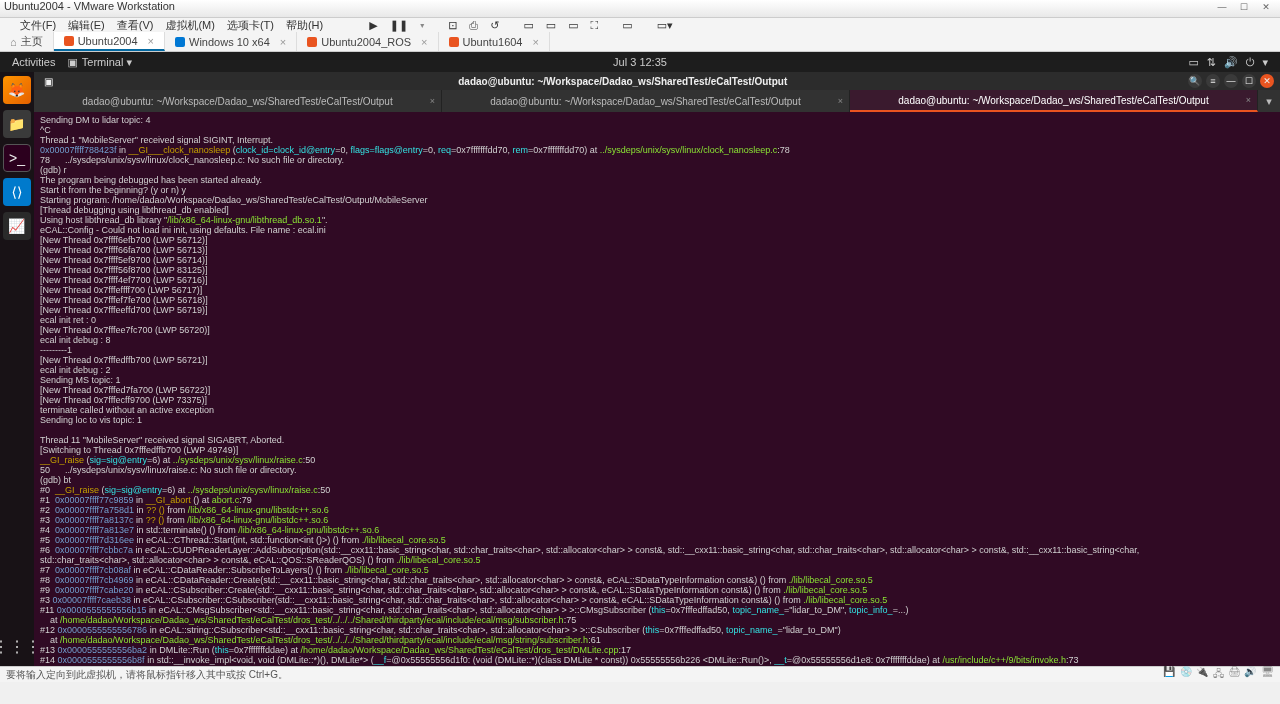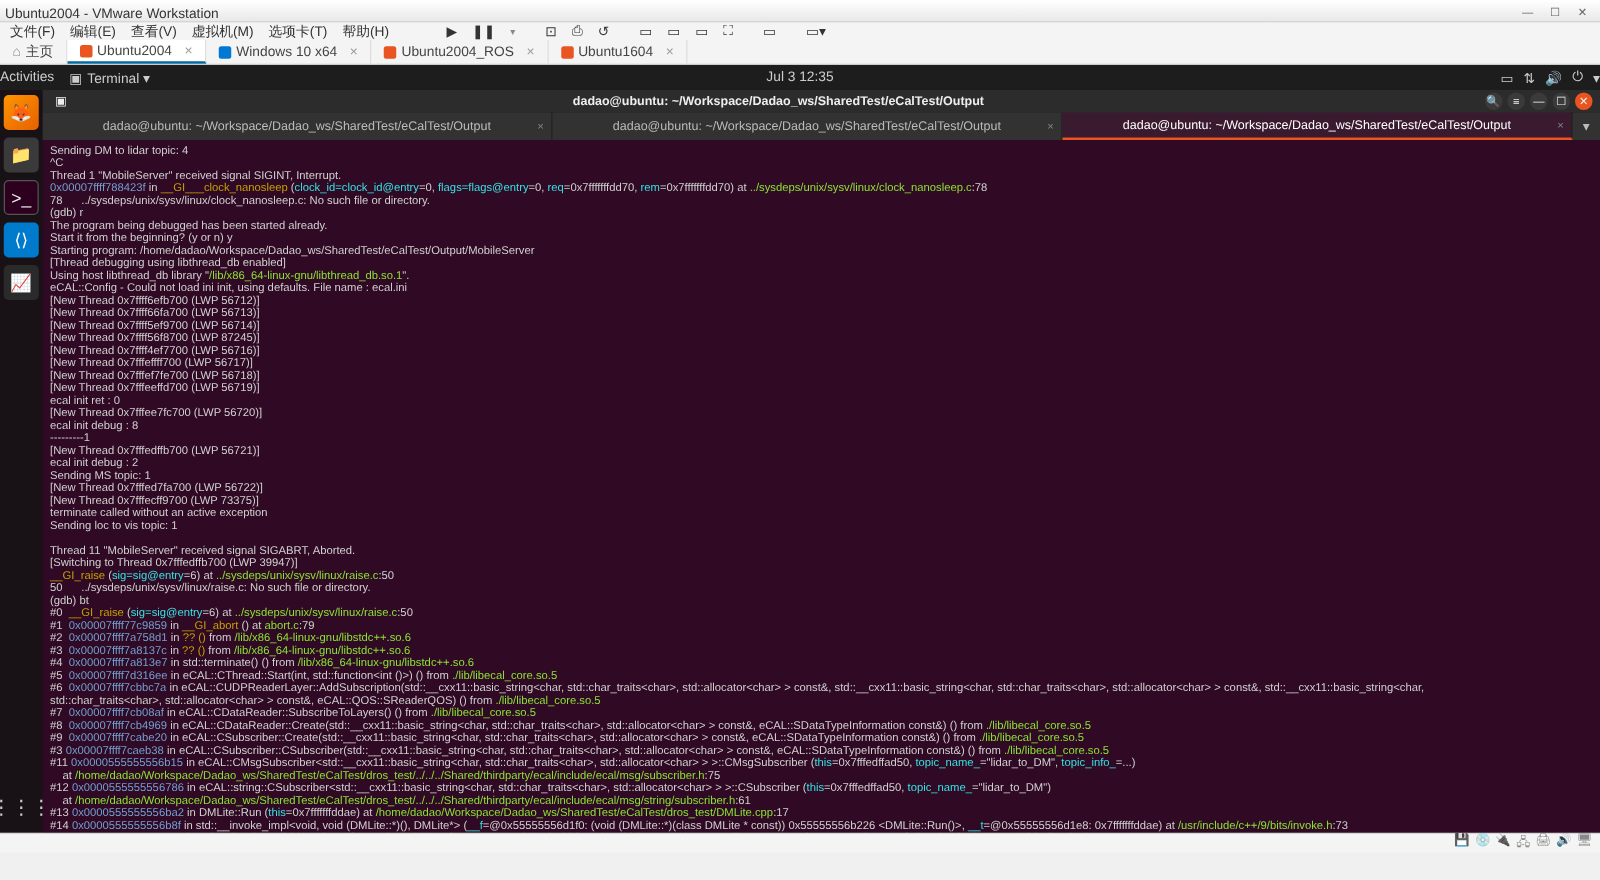--- a/index.html
+++ b/index.html
@@ -1,30 +1,30 @@
 <!DOCTYPE html>
 <html><head>
 <meta charset="utf-8">
 <style>
 *{margin:0;padding:0;box-sizing:border-box;font-family:Arial,sans-serif}
 body{width:1280px;height:704px;background:#f0f0f0;overflow:hidden;font-size:11px}
-.vmware-titlebar{height:18px;background:linear-gradient(#fff,#e8e8e8);display:flex;align-items:flex-end;padding:0 4px;border-bottom:1px solid #ccc}
+.vmware-titlebar{height:18px;background:linear-gradient(#fff,#e8e8e8);display:flex;align-items:flex-start;padding:0 4px;border-bottom:1px solid #ccc}
 .vmware-titlebar .title{font-size:11px;color:#333}
 .vmware-titlebar .spacer{flex:1}
 .vmware-titlebar .win-controls{display:flex;gap:2px}
 .vmware-titlebar .win-controls span{width:20px;height:14px;display:flex;align-items:center;justify-content:center;font-size:9px;color:#666}
-.vmware-menubar{height:14px;background:#f4f4f4;display:flex;align-items:center;padding:0 8px;gap:12px;font-size:11px;color:#333}
+.vmware-menubar{height:14px;background:#f4f4f4;display:flex;align-items:center;padding:0 20px;gap:12px;font-size:11px;color:#333}
 .vm-tabs{height:20px;background:#f4f4f4;display:flex;align-items:stretch;border-bottom:1px solid #ccc}
 .vm-tab{padding:2px 10px;display:flex;align-items:center;gap:4px;font-size:11px;color:#444;border-right:1px solid #ddd}
 .vm-tab.active{background:#fff;border-bottom:2px solid #0369a1}
 .vm-tab .tab-icon{width:10px;height:10px;background:#e95420;border-radius:2px}
 .vm-tab .tab-icon.win{background:#0078d4}
 .vm-tab .home-icon{color:#888}
 .vm-content{height:614px;background:#300a24;position:relative;display:flex}
-.ubuntu-topbar{position:absolute;top:0;left:0;right:0;height:20px;background:#1d1d1d;color:#ccc;display:flex;align-items:center;padding:0 0;font-size:11px;z-index:10}
+.ubuntu-topbar{position:absolute;top:0;left:0;right:0;height:20px;background:#1d1d1d;color:#ccc;display:flex;align-items:center;padding:0 12px;font-size:11px;z-index:10}
 .ubuntu-topbar .activities{margin-right:12px}
 .ubuntu-topbar .app-name{display:flex;align-items:center;gap:4px}
 .ubuntu-topbar .center{position:absolute;left:50%;transform:translateX(-50%)}
 .ubuntu-topbar .right-icons{margin-left:auto;display:flex;gap:8px}
 .ubuntu-dock{width:34px;background:rgba(20,20,20,0.85);display:flex;flex-direction:column;align-items:center;padding-top:24px;gap:6px;z-index:9}
 .dock-icon{width:28px;height:28px;border-radius:4px;display:flex;align-items:center;justify-content:center;font-size:14px}
 .dock-icon.firefox{background:linear-gradient(135deg,#ff9500,#e66000);color:#fff}
 .dock-icon.files{background:#3a3a3a;color:#ddd}
 .dock-icon.terminal{background:#2c001e;color:#eee;border:1px solid #555}
 .dock-icon.vscode{background:#007acc;color:#fff}
@@ -182,39 +182,39 @@
 <span>(gdb) r</span>
 <span>The program being debugged has been started already.</span>
 <span>Start it from the beginning? (y or n) y</span>
 <span>Starting program: /home/dadao/Workspace/Dadao_ws/SharedTest/eCalTest/Output/MobileServer</span>
 <span>[Thread debugging using libthread_db enabled]</span>
 <span>Using host libthread_db library "</span><span class="c-gr">/lib/x86_64-linux-gnu/libthread_db.so.1</span><span>".</span>
 <span>eCAL::Config - Could not load ini init, using defaults. File name : ecal.ini</span>
 <span>[New Thread 0x7ffff6efb700 (LWP 56712)]</span>
 <span>[New Thread 0x7ffff66fa700 (LWP 56713)]</span>
 <span>[New Thread 0x7ffff5ef9700 (LWP 56714)]</span>
-<span>[New Thread 0x7ffff56f8700 (LWP 87245)]</span>
+<span>[New Thread 0x7ffff56f8700 (LWP 83125)]</span>
 <span>[New Thread 0x7ffff4ef7700 (LWP 56716)]</span>
 <span>[New Thread 0x7fffeffff700 (LWP 56717)]</span>
 <span>[New Thread 0x7fffef7fe700 (LWP 56718)]</span>
 <span>[New Thread 0x7fffeeffd700 (LWP 56719)]</span>
 <span>ecal init ret : 0</span>
 <span>[New Thread 0x7fffee7fc700 (LWP 56720)]</span>
 <span>ecal init debug : 8</span>
 <span>---------1</span>
 <span>[New Thread 0x7fffedffb700 (LWP 56721)]</span>
 <span>ecal init debug : 2</span>
 <span>Sending MS topic: 1</span>
 <span>[New Thread 0x7fffed7fa700 (LWP 56722)]</span>
 <span>[New Thread 0x7fffecff9700 (LWP 73375)]</span>
 <span>terminate called without an active exception</span>
 <span>Sending loc to vis topic: 1</span>
 <span></span>
 <span>Thread 11 "MobileServer" received signal SIGABRT, Aborted.</span>
-<span>[Switching to Thread 0x7fffedffb700 (LWP 39947)]</span>
+<span>[Switching to Thread 0x7fffedffb700 (LWP 49749)]</span>
 <span class="c-ye">__GI_raise</span><span> (</span><span class="c-cy">sig=sig@entry</span><span>=6) at </span><span class="c-gr">../sysdeps/unix/sysv/linux/raise.c</span><span>:50</span>
 <span>50      ../sysdeps/unix/sysv/linux/raise.c: No such file or directory.</span>
 <span>(gdb) bt</span>
 <span>#0  </span><span class="c-ye">__GI_raise</span><span> (</span><span class="c-cy">sig=sig@entry</span><span>=6) at </span><span class="c-gr">../sysdeps/unix/sysv/linux/raise.c</span><span>:50</span>
 <span>#1  </span><span class="c-bl">0x00007ffff77c9859</span><span> in </span><span class="c-ye">__GI_abort</span><span> () at </span><span class="c-gr">abort.c</span><span>:79</span>
 <span>#2  </span><span class="c-bl">0x00007ffff7a758d1</span><span> in </span><span class="c-ye">?? ()</span><span> from </span><span class="c-gr">/lib/x86_64-linux-gnu/libstdc++.so.6</span>
 <span>#3  </span><span class="c-bl">0x00007ffff7a8137c</span><span> in </span><span class="c-ye">?? ()</span><span> from </span><span class="c-gr">/lib/x86_64-linux-gnu/libstdc++.so.6</span>
 <span>#4  </span><span class="c-bl">0x00007ffff7a813e7</span><span> in std::terminate() () from </span><span class="c-gr">/lib/x86_64-linux-gnu/libstdc++.so.6</span>
 <span>#5  </span><span class="c-bl">0x00007ffff7d316ee</span><span> in eCAL::CThread::Start(int, std::function&lt;int ()&gt;) () from </span><span class="c-gr">./lib/libecal_core.so.5</span>
 <span>#6  </span><span class="c-bl">0x00007ffff7cbbc7a</span><span> in eCAL::CUDPReaderLayer::AddSubscription(std::__cxx11::basic_string&lt;char, std::char_traits&lt;char&gt;, std::allocator&lt;char&gt; &gt; const&amp;, std::__cxx11::basic_string&lt;char, std::char_traits&lt;char&gt;, std::allocator&lt;char&gt; &gt; const&amp;, std::__cxx11::basic_string&lt;char,</span>
@@ -234,20 +234,21 @@
 
 
 
 
 
 </div>
   </div>
 </div>
 
 <div class="vmware-statusbar">
+  <span>要将输入定向到此虚拟机，请将鼠标指针移入其中或按 Ctrl+G。</span>
   <span class="spacer"></span>
   <div class="st-icons">
     <span>💾</span>
     <span>💿</span>
     <span>🔌</span>
     <span>🖧</span>
     <span>🖨</span>
     <span>🔊</span>
     <span>🖥</span>
   </div>

